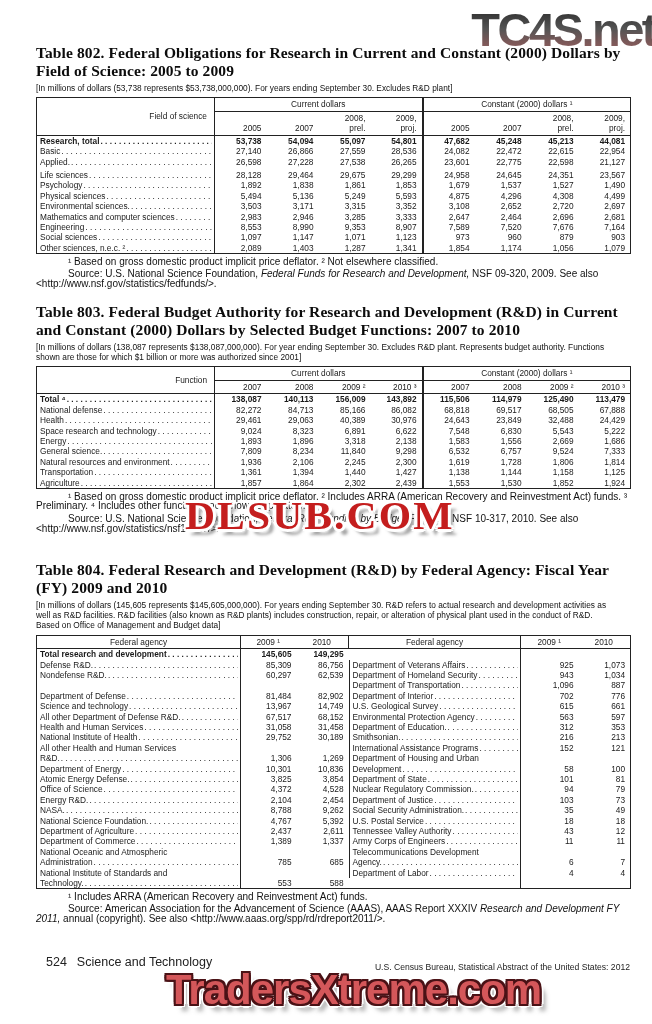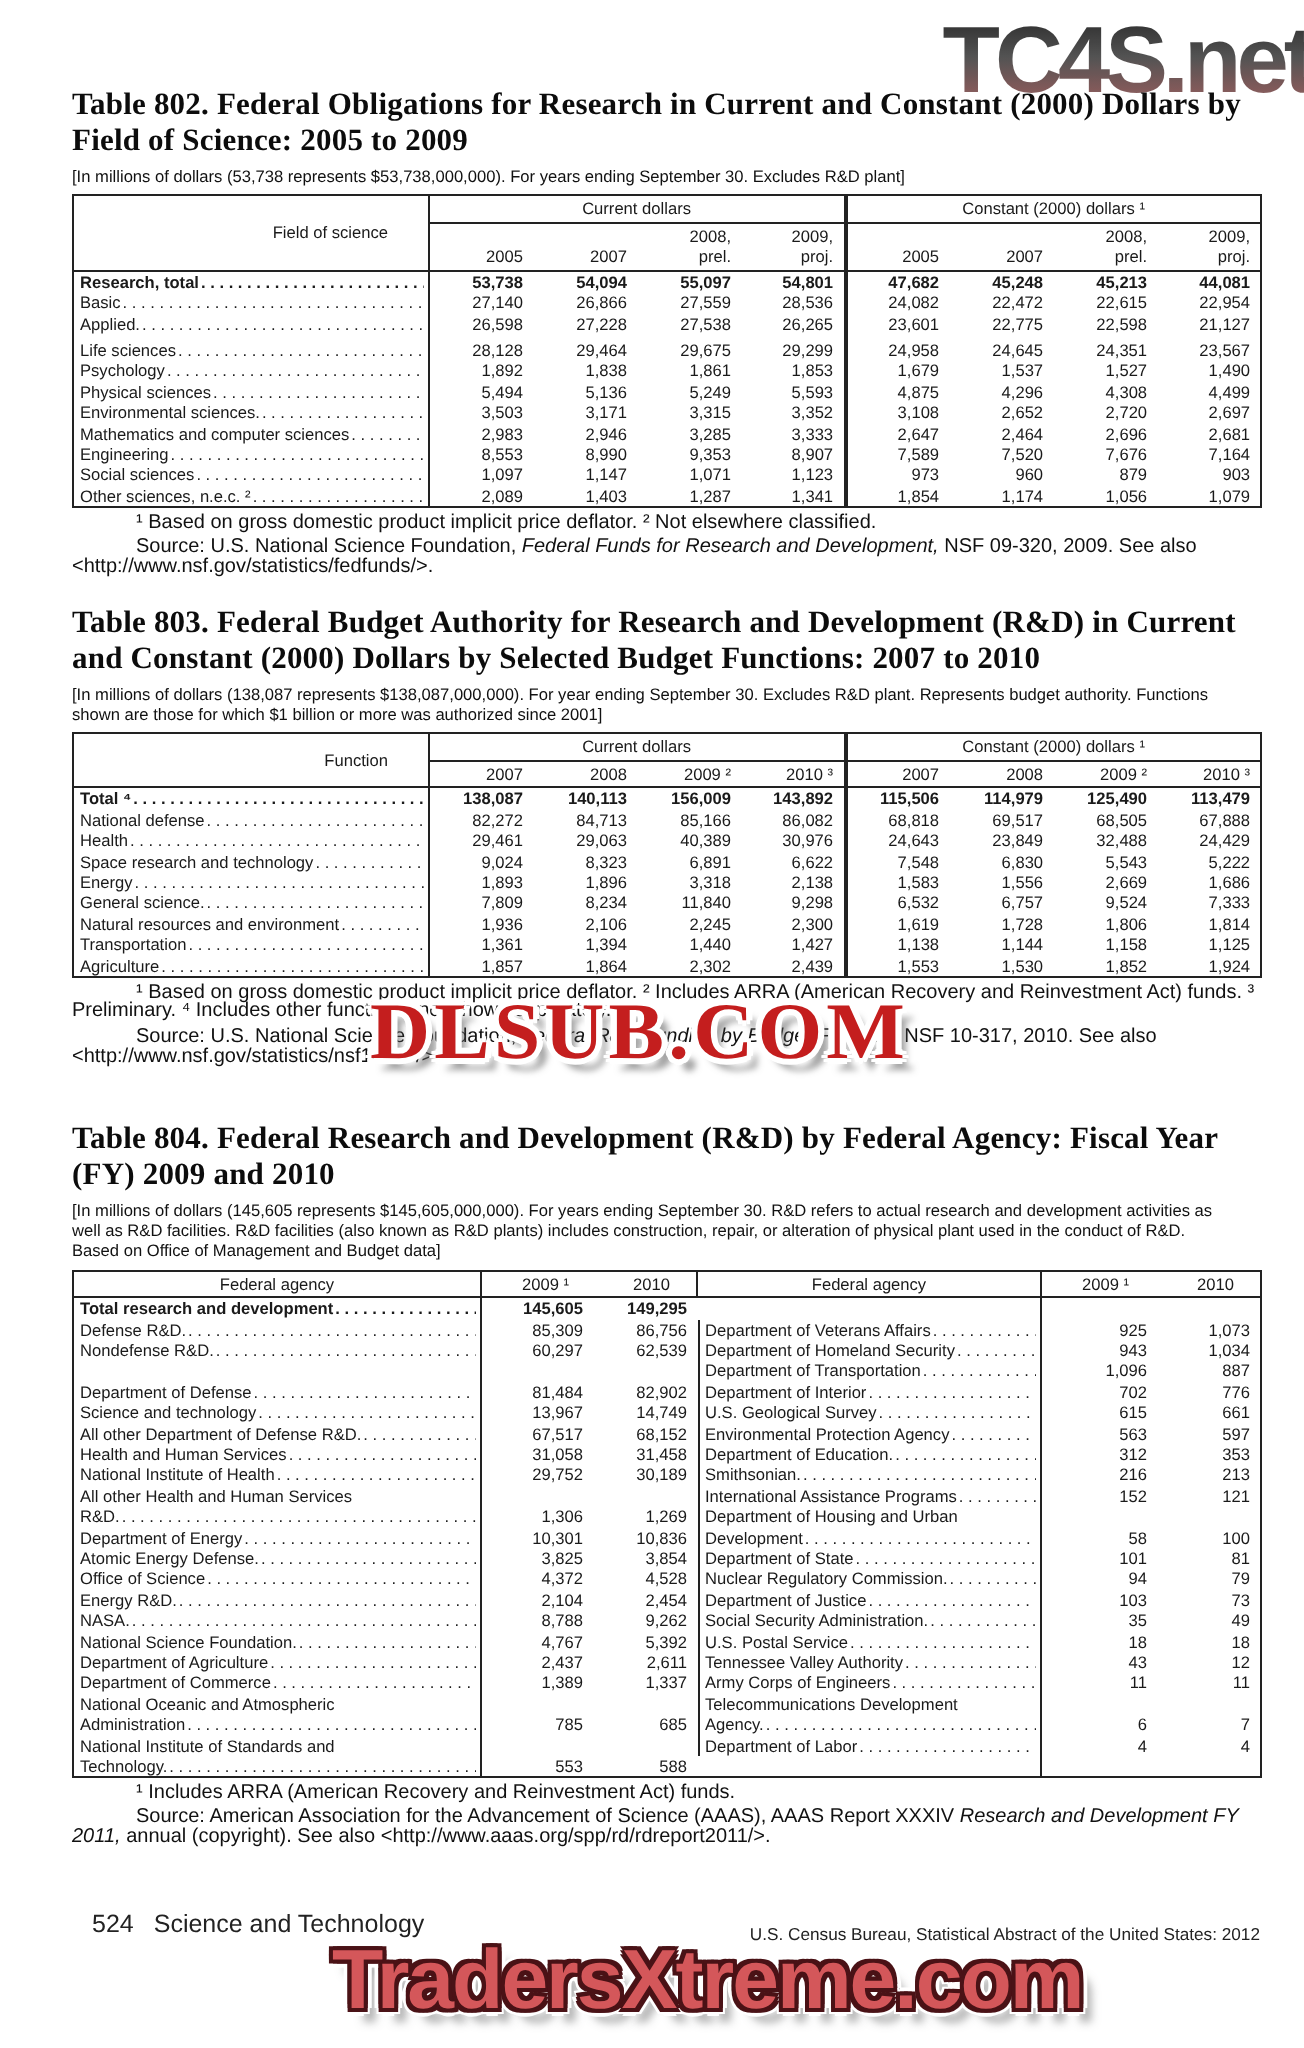--- a/index.html
+++ b/index.html
@@ -12,21 +12,21 @@
   #sec802{top:44px;}
   #sec803{top:303px;}
   #sec804{top:561px;}
   .tbl-title{
     font-family:"Liberation Serif",serif;font-weight:700;font-size:15.5px;
     line-height:17.5px;margin:0 0 4px 0;color:#0c0c0c;letter-spacing:.1px;
   }
   .tbl-sub{font-size:8.3px;line-height:10.2px;margin:0 16px 4px 0;color:#111;}
   table.stat{border-collapse:collapse;width:594px;table-layout:fixed;font-size:8.3px;background:transparent;}
   table.stat{border:1px solid #222;}
-  .stat th{font-weight:400;font-size:8.3px;padding:1px 20px;vertical-align:bottom;line-height:10.5px;border-bottom:1px solid #222;}
+  .stat th{font-weight:400;font-size:8.3px;padding:1px 7px;vertical-align:bottom;line-height:10.5px;border-bottom:1px solid #222;}
   .stat th.grp{text-align:center;}
   .stat th.stub{text-align:right;vertical-align:middle;}
   .stat th.y{white-space:pre-line;text-align:right;padding-right:5px;}
   .stat td{padding:0;line-height:10.4px;vertical-align:bottom;}
   .stat td.lbl{display:flex;align-items:baseline;padding-left:3px;overflow:hidden;}
   .stat td.lbl .lt{white-space:nowrap;}
   .stat td.lbl .dots{flex:1;overflow:hidden;white-space:nowrap;margin:0 2px 0 1px;}
   .stat td.lbl .dots::after{content:" . . . . . . . . . . . . . . . . . . . . . . . . . . . . . . . . . . . . . . . . . . . . . . . . . . . . . . . . . . . .";}
   .stat td.num{text-align:right;padding-right:5px;white-space:nowrap;}
   .stat .b{font-weight:700;}
@@ -34,21 +34,21 @@
   .stat .i2{padding-left:17px;}
   .stat tr.gap td{padding-top:3px;}
   
   .tw .c0,.tw .h0{border-left:1px solid #222;}
   .tw .c4,.tw .h4,.tw .g2{border-left:2px solid #222;}
   
   .ts .ln0,.ts .hln{border-left:1px solid #222;}
   .ts .rstub,.ts .hrs{border-left:1px solid #222;}
   .ts .rn0,.ts .hrn{border-left:1px solid #222;}
   .ts th.ag{text-align:center;}
-  .ts th.yy{text-align:left;padding-right:8px;}
+  .ts th.yy{text-align:center;padding-right:8px;}
   .fn{font-size:10px;line-height:9.9px;margin:2.5px 0 0 0;text-indent:32px;color:#111;}
   .fn .it{font-style:italic;}
   
   .foot-left{position:absolute;left:46px;top:955px;font-size:12.5px;color:#222;z-index:2;}
   .foot-left .pgnum{margin-right:10px;}
   .foot-right{position:absolute;right:22px;top:962px;font-size:8.6px;color:#222;z-index:2;}
   
   .wm{position:absolute;white-space:nowrap;pointer-events:none;}
   .wm-top{
     top:2px;right:-3px;z-index:1;

